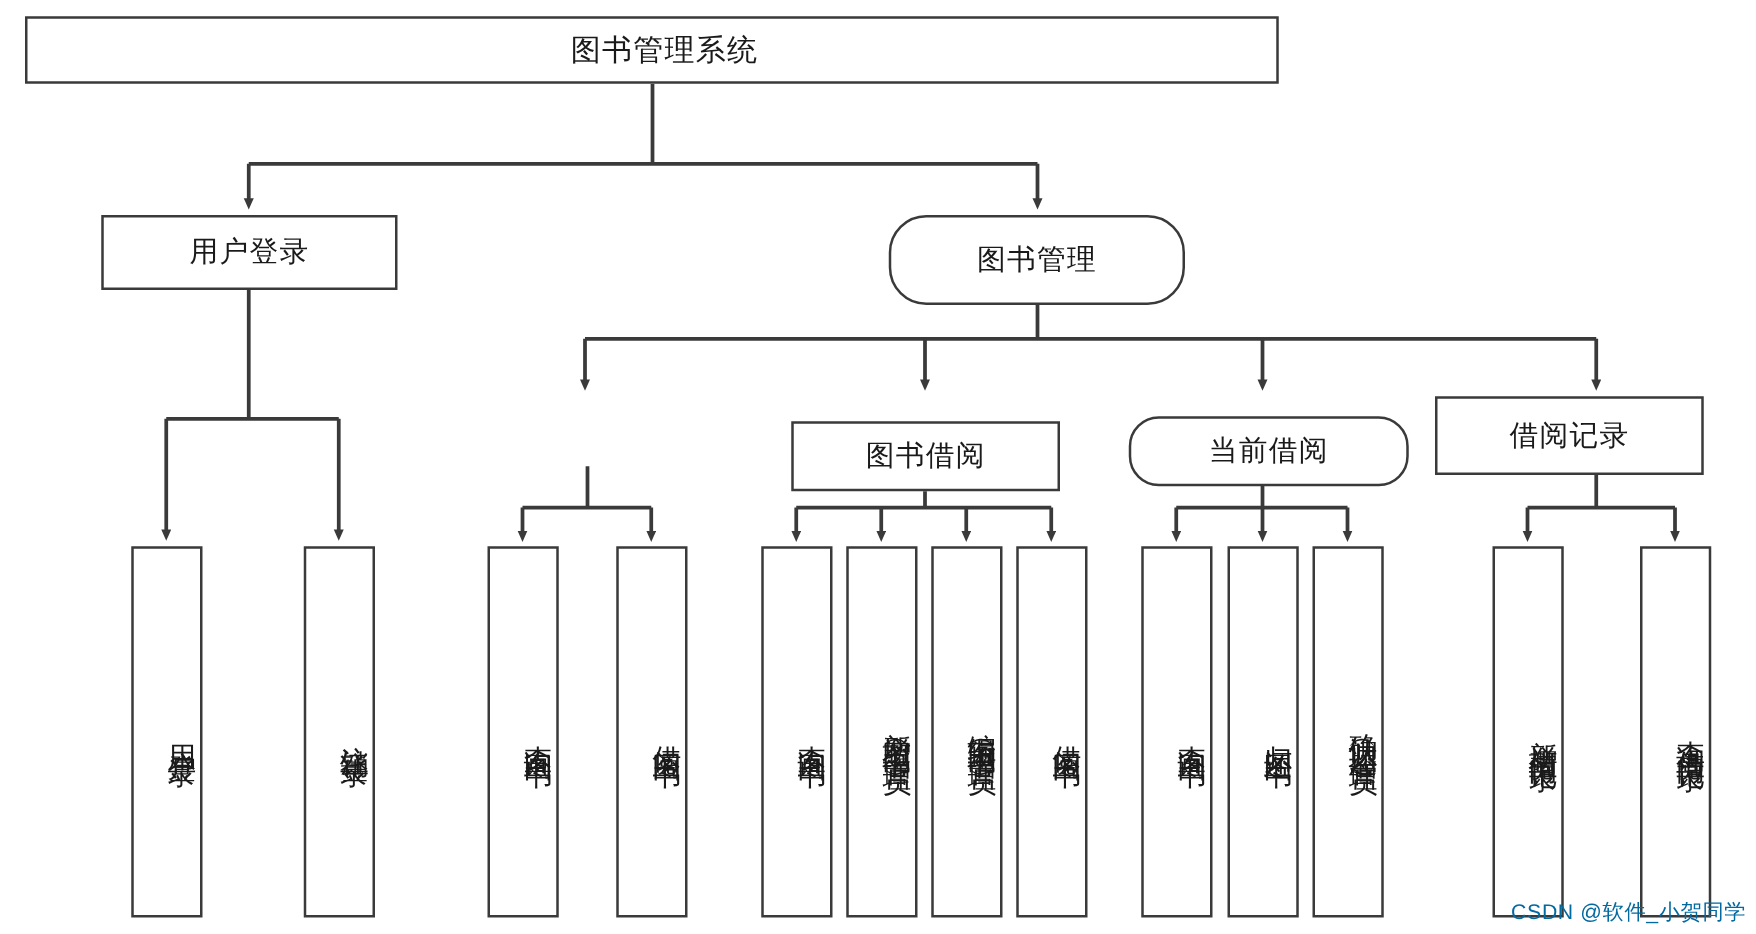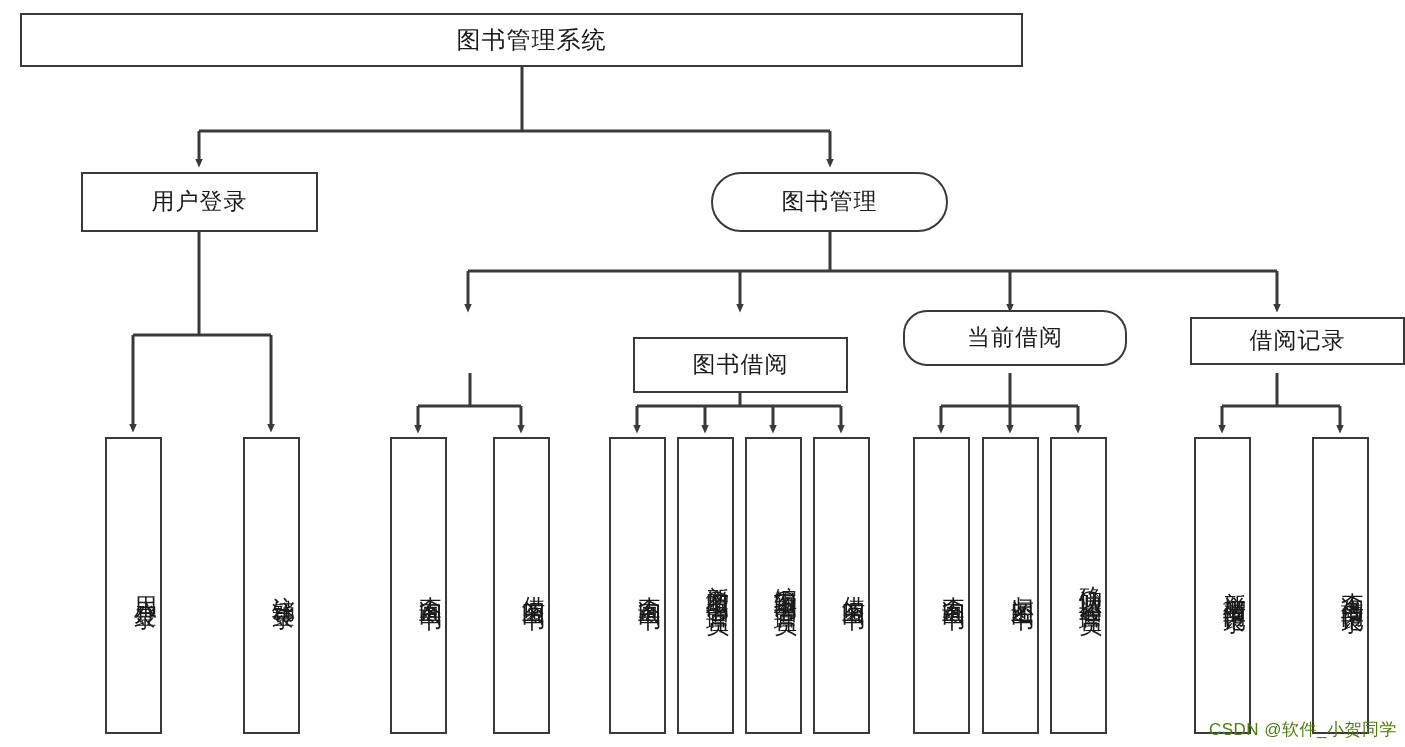--- a/index.html
+++ b/index.html
@@ -61,21 +61,21 @@
   }
   .node-v > span {
     writing-mode: vertical-rl;
     text-orientation: upright;
   }
   #watermark {
     position: absolute;
     right: 8px;
     bottom: 6px;
     font-size: 17px;
-    color: #4d7c0f;
+    color: #0369a1;
     letter-spacing: 0.5px;
     z-index: 5;
     white-space: nowrap;
   }
 </style>
 </head>
 <body>
 
 <div id="canvas">
 
@@ -130,34 +130,34 @@
   </svg>
 
   <div class="node node-root" style="left:20px; top:13px; width:1003px; height:54px;">
     <span>图书管理系统</span>
   </div>
 
   <div class="node node-h" style="left:81px; top:172px; width:237px; height:60px;">
     <span>用户登录</span>
   </div>
 
-  <div class="node node-h" style="left:711px; top:172px; width:237px; height:60px;border-radius:30px;">
+  <div class="node node-h" style="left:711px; top:172px; width:237px; height:72px;border-radius:30px;">
     <span>图书管理</span>
   </div>
 
 
   <div class="node node-h" style="left:633px; top:317px; width:215px; height:56px;margin-top:20px;">
     <span>图书借阅</span>
   </div>
 
-  <div class="node node-h" style="left:903px; top:310px; width:224px; height:56px;border-radius:24px;">
+  <div class="node node-h" style="left:903px; top:333px; width:224px; height:56px;border-radius:24px;">
     <span>当前借阅</span>
   </div>
 
-  <div class="node node-h" style="left:1190px; top:317px; width:215px; height:48px;">
+  <div class="node node-h" style="left:1148px; top:317px; width:215px; height:63px;">
     <span>借阅记录</span>
   </div>
 
   <div class="node node-v" style="left:105px; top:437px; width:57px; height:297px;">
     <span>用户登录</span>
   </div>
 
   <div class="node node-v" style="left:243px; top:437px; width:57px; height:297px;">
     <span>注销登录</span>
   </div>

